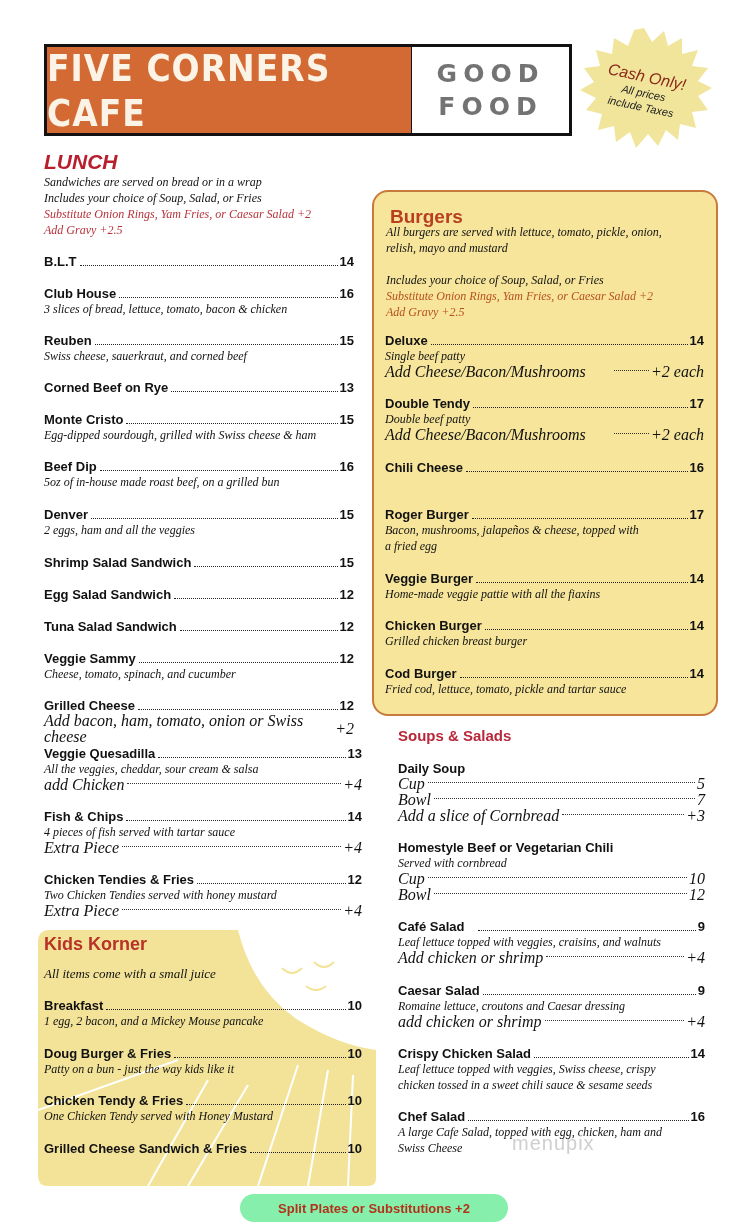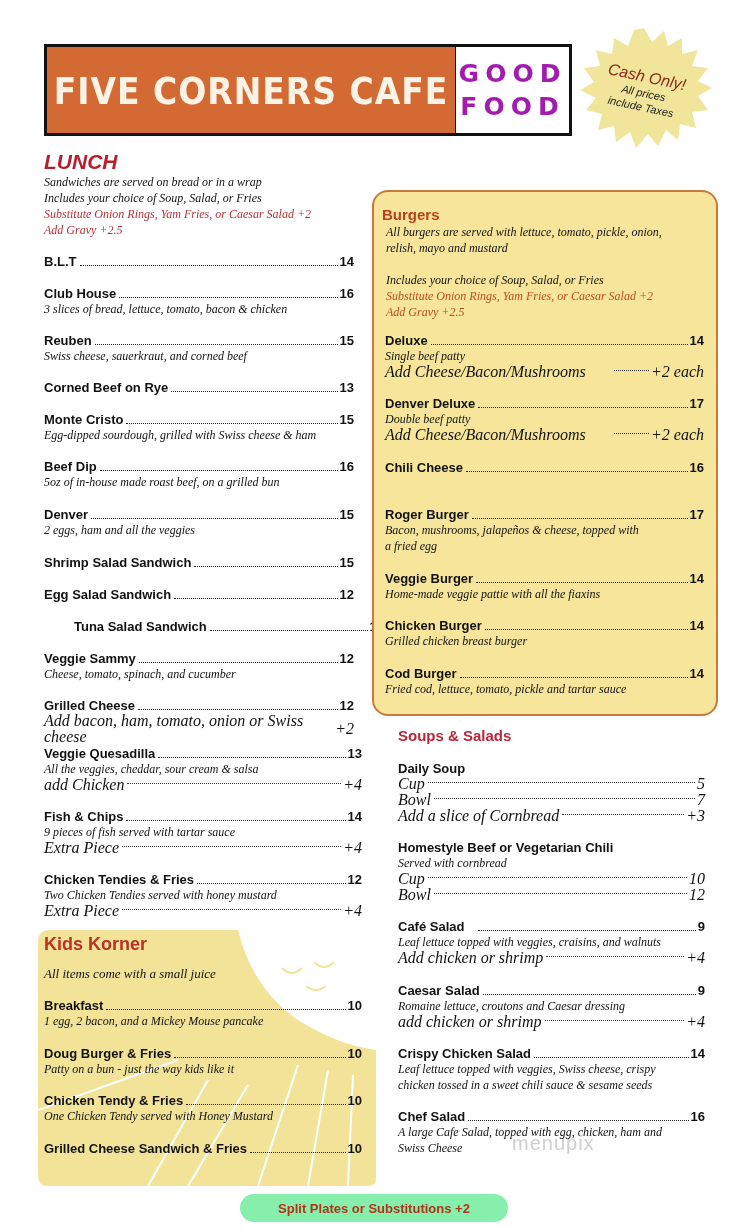--- a/index.html
+++ b/index.html
@@ -3,24 +3,24 @@
 <meta charset="utf-8">
 <style>
   * { box-sizing: border-box; margin: 0; padding: 0; }
   html, body { width: 746px; height: 1229px; background: #ffffff; overflow: hidden; }
   body { position: relative; font-family: "Liberation Sans", sans-serif; color: #111; }
 
   .serif { font-family: "Liberation Serif", "DejaVu Serif", serif; font-style: italic; }
 
   
   .banner { position: absolute; left: 44px; top: 44px; width: 528px; height: 92px; border: 3px solid #111; display: flex; }
-  .banner-left { background: #d46a33; width: 408px; height: 100%; display: flex; align-items: center; justify-content: center; }
+  .banner-left { background: #d46a33; width: 364px; height: 100%; display: flex; align-items: center; justify-content: center; }
   .banner-title { color: #fbf3e6; font-family: "DejaVu Sans", sans-serif; font-weight: bold; font-size: 33px; letter-spacing: 1px; transform: scaleY(1.15); }
   .banner-right { flex: 1; background: #fff; display: flex; flex-direction: column; align-items: center; justify-content: center; border-left: 1px solid #111; }
-  .good-food { color: #a21caf; font-family: "DejaVu Sans", sans-serif; font-weight: bold; font-size: 25px; letter-spacing: 6px; line-height: 33px; }
+  .good-food { color: #737373; font-family: "DejaVu Sans", sans-serif; font-weight: bold; font-size: 25px; letter-spacing: 6px; line-height: 33px; }
 
   
   .starburst { position: absolute; left: 574px; top: 26px; width: 140px; height: 130px; }
   .starburst svg { position: absolute; left: 0; top: 0; }
   .star-text { position: absolute; left: 0; top: 0; width: 140px; height: 130px; display: flex; flex-direction: column; align-items: center; justify-content: center; transform: rotate(12deg); }
   .cash { color: #8a2a1a; font-size: 16px; font-style: italic; }
   .star-small { font-size: 11px; font-style: italic; color: #222; line-height: 14px; }
 
   
   .section-title { color: #b81e2c; font-size: 21px; font-style: italic; font-weight: bold; }
@@ -32,21 +32,21 @@
   .item-row .dots { flex: 1; border-bottom: 1.5px dotted #222; margin: 0 2px 3px 3px; }
   .desc { font-size: 12px; line-height: 16px; }
   .desc-row { display: flex; align-items: center; font-size: 16px; line-height: 16px; }
   .desc-row .dots { flex: 1; border-bottom: 1px dotted #333; margin: 0 2px 3px 3px; }
 
   
   .lunch { position: absolute; left: 44px; top: 150px; width: 310px; }
 
   
   .burgers { position: absolute; left: 372px; top: 190px; width: 346px; height: 526px; background: #f6e59a; border: 2px solid #c77a3c; border-radius: 16px; }
-  .burgers-title { position: absolute; left: 8px; top: 14px; color: #b8401e; font-size: 15px; font-weight: bold; }
+  .burgers-title { position: absolute; left: 16px; top: 14px; color: #b8401e; font-size: 19px; font-weight: bold; }
 
   
   .kids { position: absolute; left: 38px; top: 930px; width: 340px; height: 256px; }
   .kids-bg { position: absolute; left: 0; top: 0; }
   .kids-title { position: absolute; left: 6px; top: 4px; color: #b83228; font-size: 18px; font-weight: bold; }
 
   .footer-pill { position: absolute; left: 240px; top: 1194px; width: 268px; height: 28px; background: #86efac; border-radius: 14px; display: flex; align-items: center; justify-content: center; color: #b2321a; font-size: 13px; font-weight: bold; }
 
   .watermark { position: absolute; left: 512px; top: 1132px; color: #cfcfcf; font-size: 20px; letter-spacing: 1px; }
 </style>
@@ -143,21 +143,21 @@
       <span>15</span>
     </div>
 </div>
 <div class="item" style="left:44px;top:587px;width:310px;">
   <div class="item-row">
       <span>Egg Salad Sandwich</span>
       <span class="dots"></span>
       <span>12</span>
     </div>
 </div>
-<div class="item" style="left:44px;top:619px;width:310px;margin-left:30px;">
+<div class="item" style="left:44px;top:619px;width:310px;">
   <div class="item-row">
       <span>Tuna Salad Sandwich</span>
       <span class="dots"></span>
       <span>12</span>
     </div>
 </div>
 <div class="item" style="left:44px;top:651px;width:310px;">
   <div class="item-row">
       <span>Veggie Sammy</span>
       <span class="dots"></span>
@@ -189,21 +189,21 @@
       <span class="dots"></span>
       <span>+4</span>
     </div>
 </div>
 <div class="item" style="left:44px;top:809px;width:318px;">
   <div class="item-row">
       <span>Fish &amp; Chips</span>
       <span class="dots"></span>
       <span>14</span>
     </div>
-  <div class="desc serif">9 pieces of fish served with tartar sauce</div>
+  <div class="desc serif">4 pieces of fish served with tartar sauce</div>
   <div class="desc-row serif">
       <span>Extra Piece</span>
       <span class="dots"></span>
       <span>+4</span>
     </div>
 </div>
 <div class="item" style="left:44px;top:872px;width:318px;">
   <div class="item-row">
       <span>Chicken Tendies &amp; Fries</span>
       <span class="dots"></span>
@@ -286,21 +286,21 @@
       </div>
     <div class="desc serif">Single beef patty</div>
     <div class="desc-row serif">
         <span>Add Cheese/Bacon/Mushrooms</span>
         <span class="dots" style="margin-left:28px;"></span>
         <span>+2 each</span>
       </div>
   </div>
   <div class="item" style="left:11px;top:204px;width:319px;">
     <div class="item-row">
-        <span>Denver Deluxe</span>
+        <span>Double Tendy</span>
         <span class="dots"></span>
         <span>17</span>
       </div>
     <div class="desc serif">Double beef patty</div>
     <div class="desc-row serif">
         <span>Add Cheese/Bacon/Mushrooms</span>
         <span class="dots" style="margin-left:28px;"></span>
         <span>+2 each</span>
       </div>
   </div>

